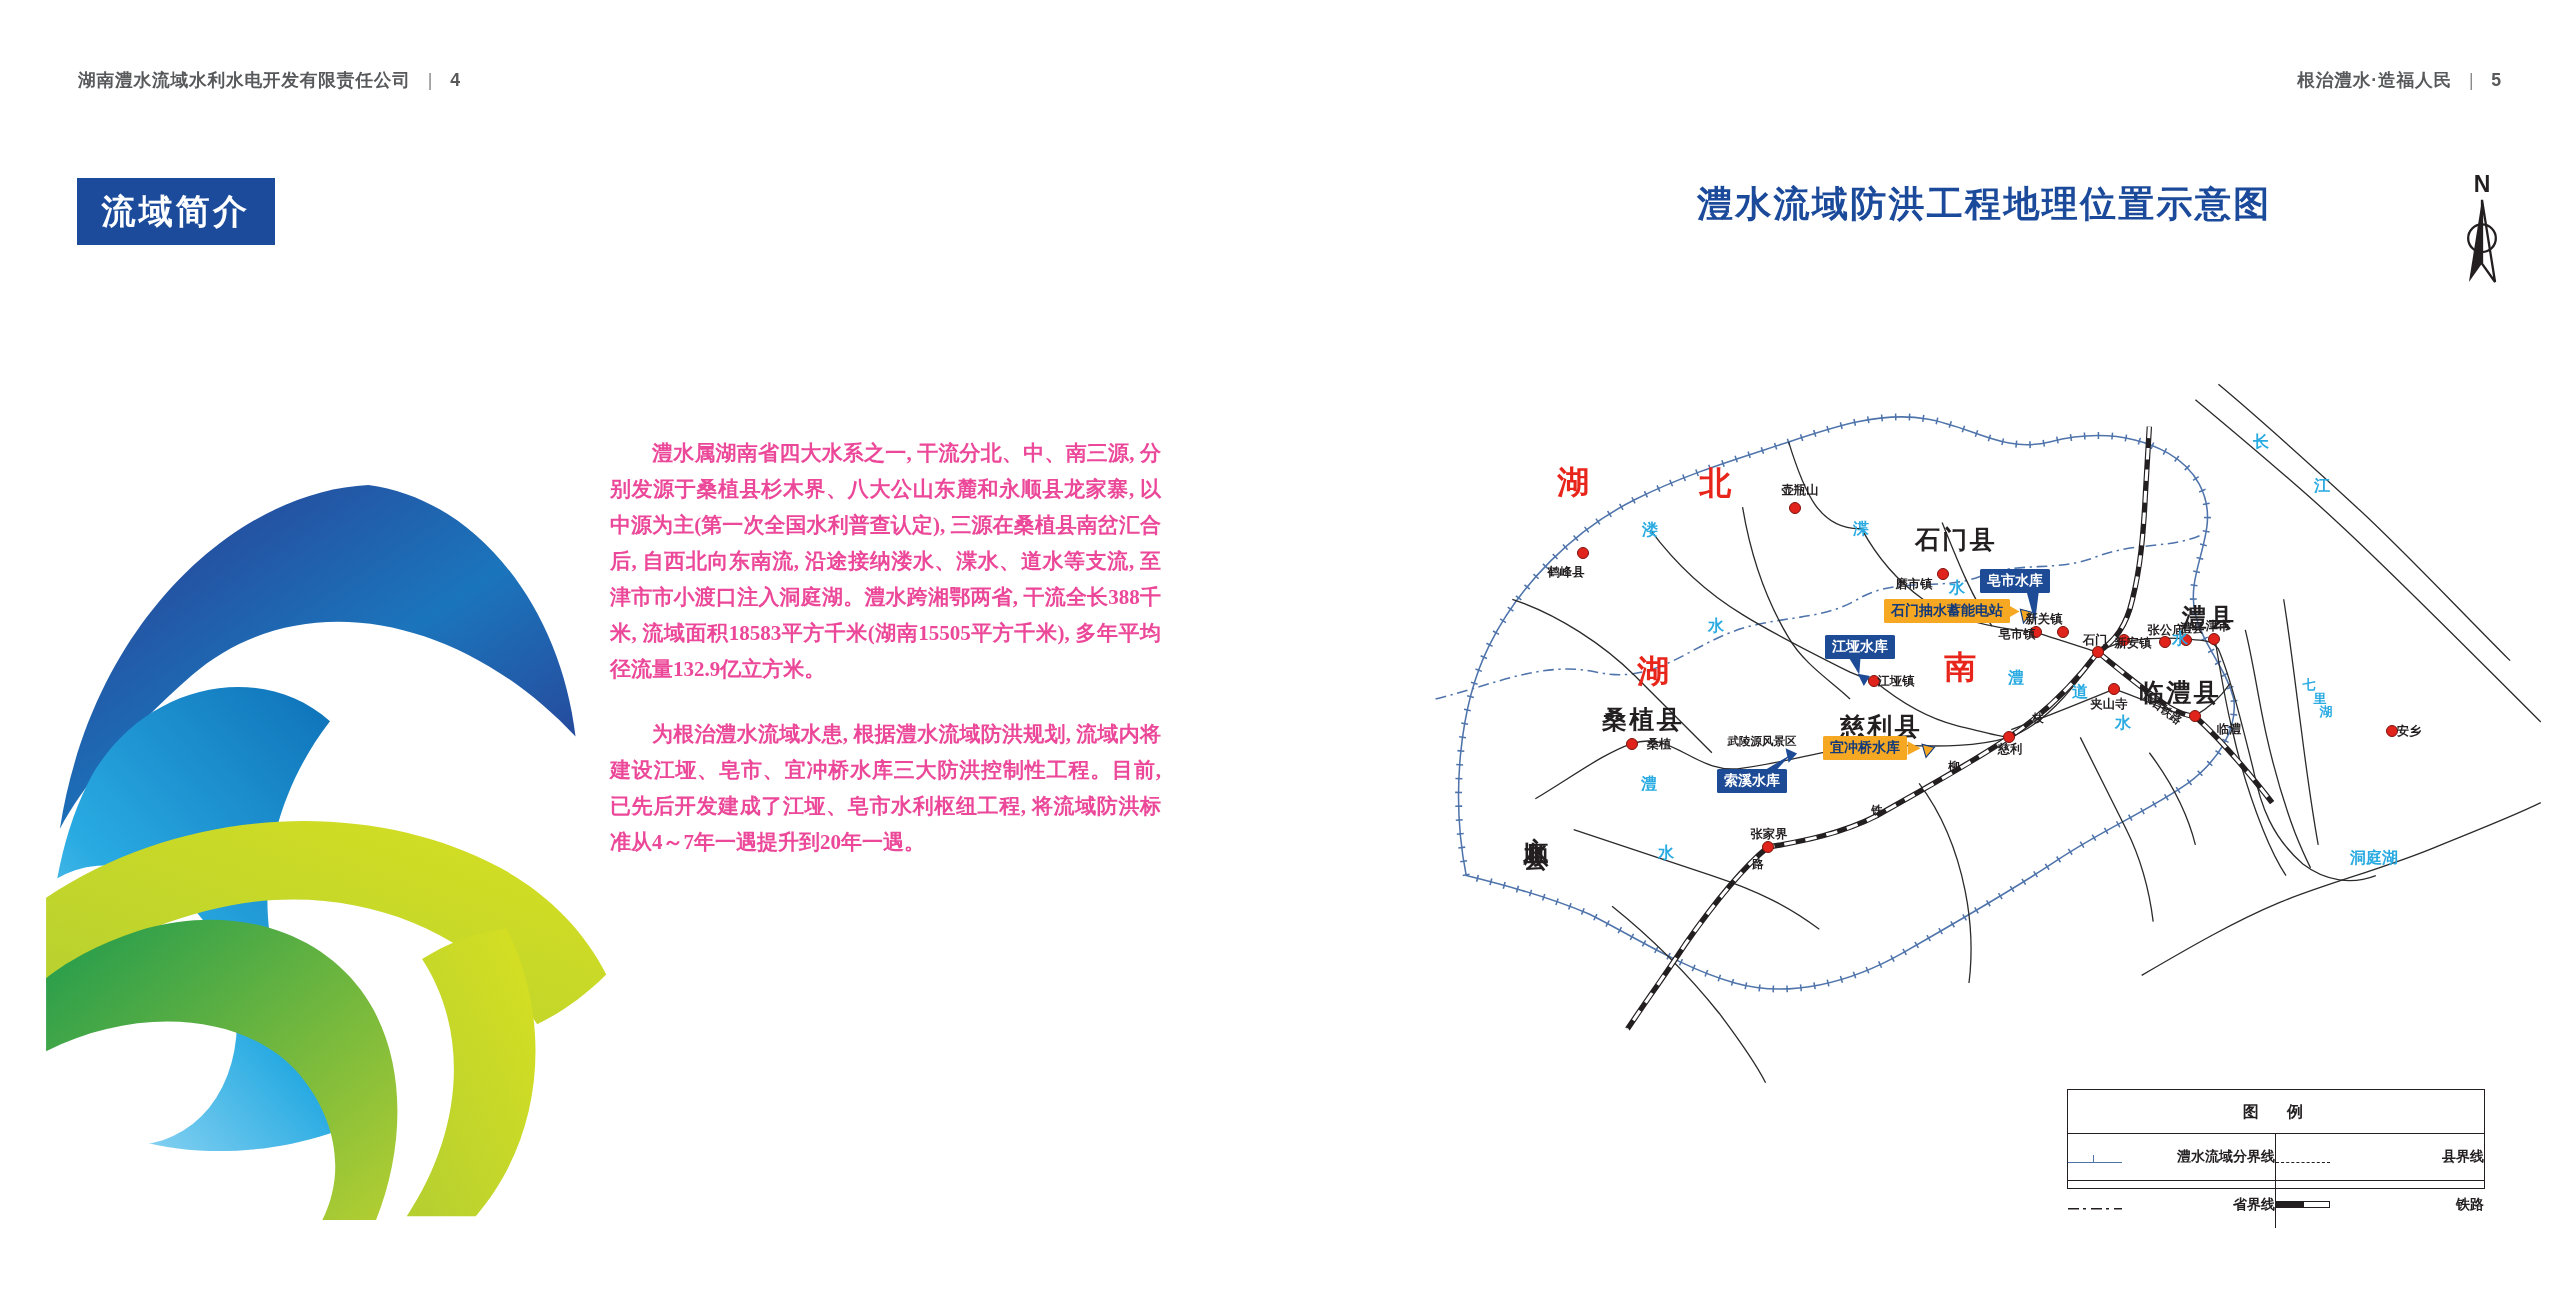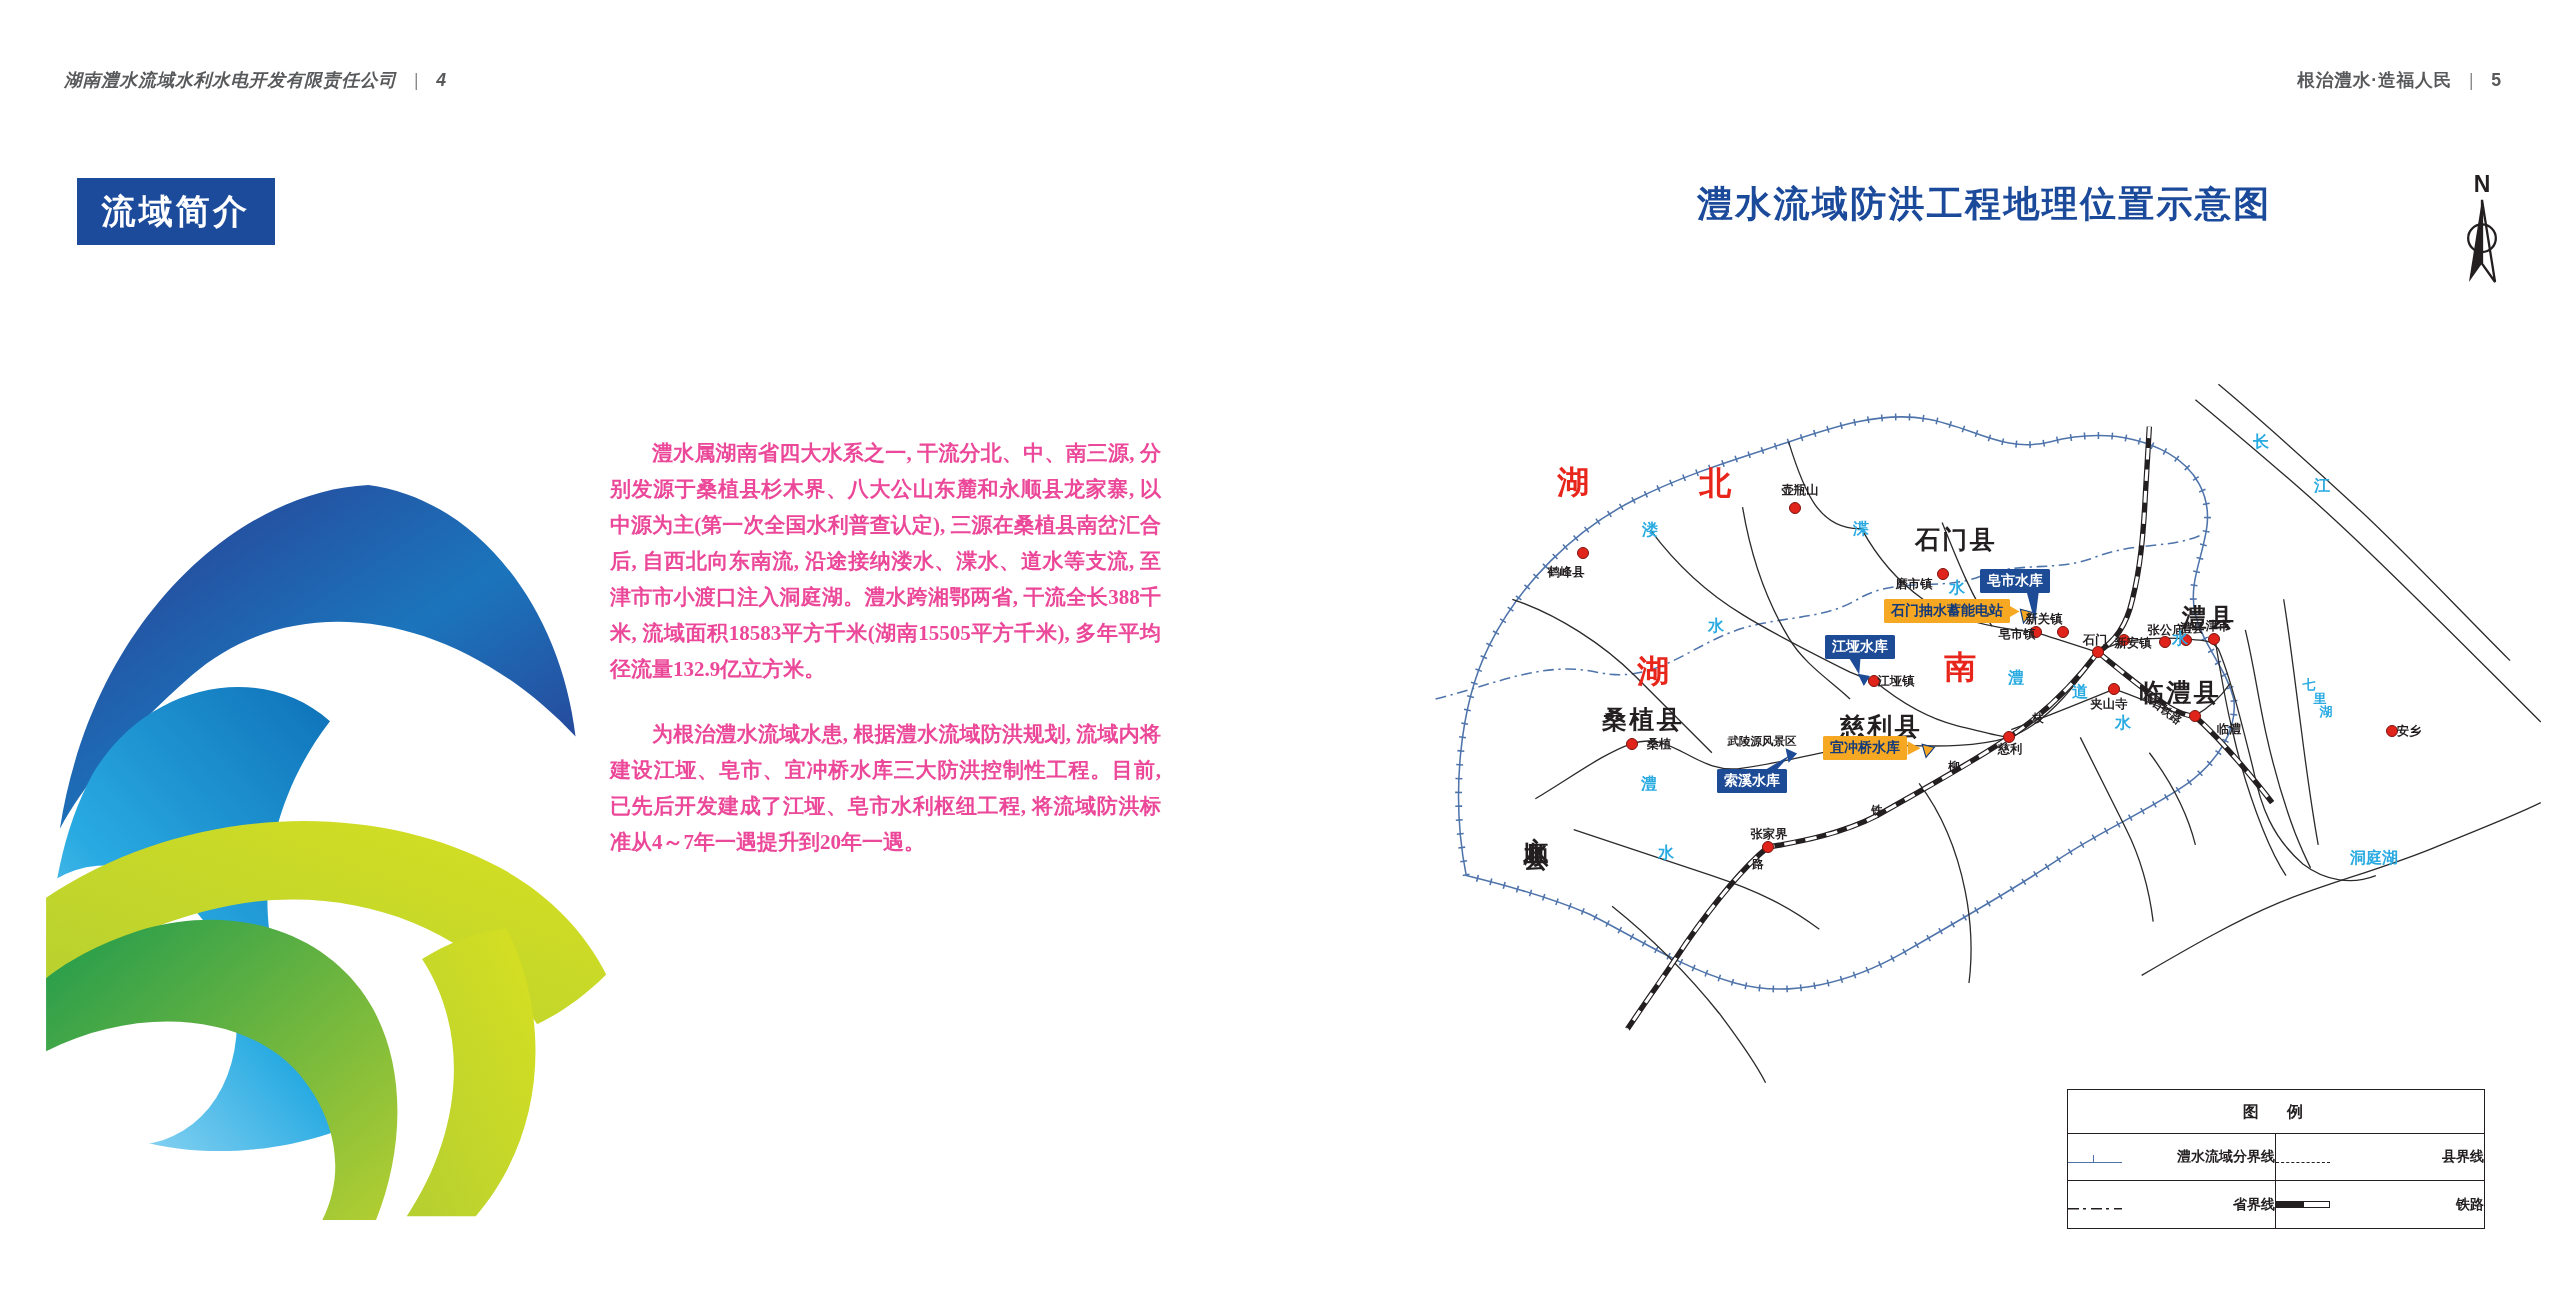--- a/index.html
+++ b/index.html
@@ -2,21 +2,21 @@
 <html style="font-size:12.3px"><head>
 <meta charset="utf-8">
 <style>
   html,body{margin:0;padding:0;background:#ffffff;}
   #page{position:relative;width:2576px;height:1306px;background:#ffffff;overflow:hidden;
         font-family:"Liberation Sans",sans-serif;color:#1a1a1a;}
 
   
   .hdr{position:absolute;top:68px;font-size:17.7px;font-weight:bold;color:#58595b;letter-spacing:0.8px;white-space:nowrap;}
   .hdr .sep{display:inline-block;margin:0 17px;color:#8a8b8d;font-weight:normal;}
-  #hdr-left{left:64px;font-style:italic;}
+  #hdr-left{left:78px;}
   #hdr-right{right:74px;text-align:right;}
 
   
   #section-badge{position:absolute;left:77px;top:178px;background:#1c4b9c;color:#fff;
     font-size:34px;font-weight:bold;padding:10.7px 24.6px;letter-spacing:3.1px;}
   #body-text{position:absolute;left:610px;top:435px;width:551px;
     font-family:"Liberation Serif",serif;font-weight:700;font-size:21px;line-height:36px;
     text-align:justify;color:#ec4899;}
   #body-text p{margin:0 0 29px 0;text-indent:2em;}
 
@@ -39,21 +39,21 @@
   .river.small{font-size:13px;}
   .feat{font-size:11.5px;font-weight:bold;color:#231f20;}
   .feat.rot{transform:translate(-50%,-50%) rotate(38deg);}
   .dot{position:absolute;width:10px;height:10px;border-radius:50%;
     background:#e0241c;border:1.5px solid #7c120c;transform:translate(-50%,-50%);}
   .resv{font-size:14px;font-weight:bold;padding:3.1px 7px;border-radius:1.5px;}
   .resv.navy{background:#1d4b96;color:#ffffff;}
   .resv.orange{background:#f7a823;color:#123a7a;}
 
   
-  #legend{position:absolute;left:2067px;top:1089px;width:418px;height:140px;
+  #legend{position:absolute;left:2067px;top:1089px;width:418px;height:100px;
     border:1.5px solid #231f20;box-sizing:border-box;background:#fff;}
   #legend .lg-title{height:43px;line-height:43px;text-align:center;font-size:16px;
     font-weight:bold;color:#231f20;border-bottom:1.5px solid #231f20;letter-spacing:6.1px;}
   #legend .lg-grid{display:grid;grid-template-columns:1fr 1fr;grid-template-rows:1fr 1fr;height:94px;}
   #legend .lg-cell{display:flex;align-items:center;justify-content:space-between;gap:10.7px;
     border-right:1.5px solid #231f20;border-bottom:1.5px solid #231f20;box-sizing:border-box;}
   #legend .lg-cell:nth-child(2n){border-right:none;}
   #legend .lg-cell:nth-child(3),#legend .lg-cell:nth-child(4){border-bottom:none;}
   #legend .lg-text{font-size:14px;font-weight:bold;color:#231f20;}
   .sym{display:inline-block;width:54px;height:10.7px;position:relative;}

